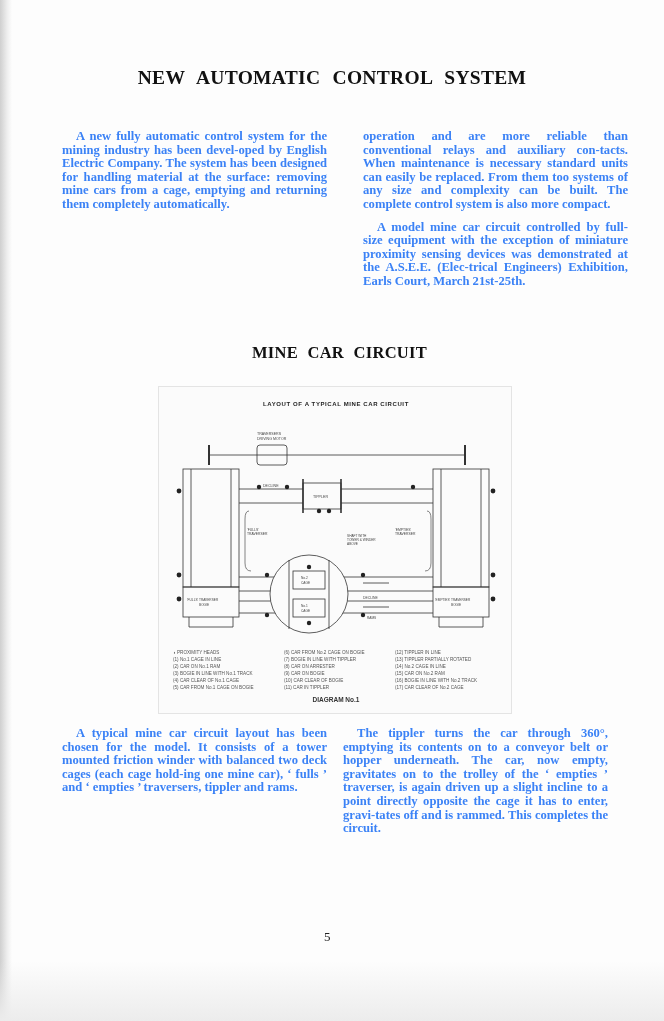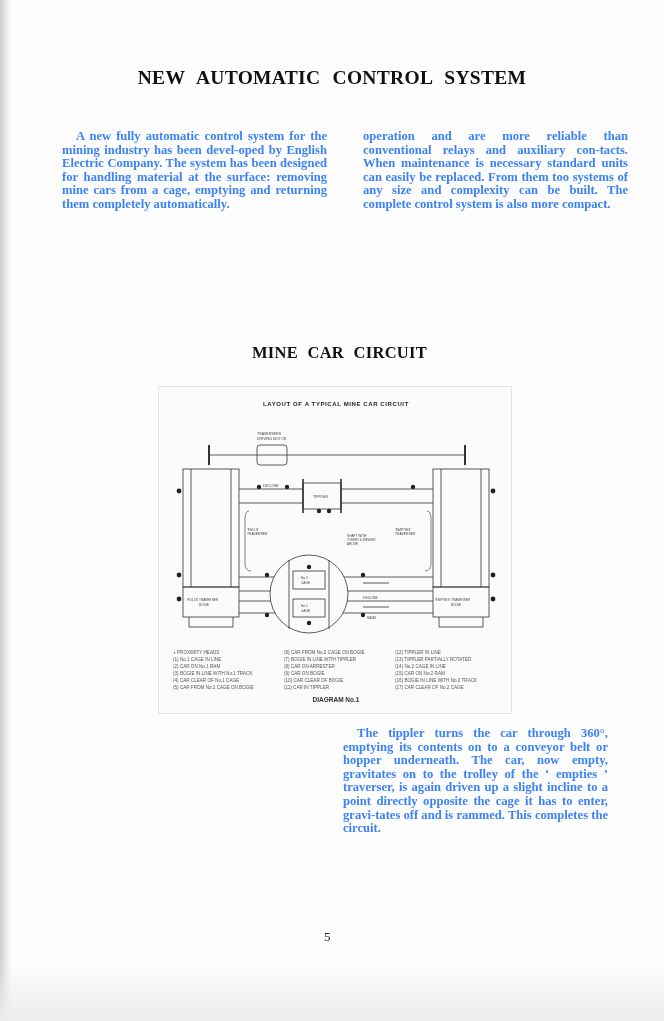--- a/index.html
+++ b/index.html
@@ -80,20 +80,21 @@
 
 <h1 class="title">
   <div>NEW AUTOMATIC CONTROL SYSTEM</div>
 </h1>
 
 <div class="col col-tl">
   <p>A new fully automatic control system for the mining industry has been devel-oped by English Electric Company. The system has been designed for handling material at the surface: removing mine cars from a cage, emptying and returning them completely automatically.</p>
 </div>
 <div class="col col-tr">
   <p class="cont">operation and are more reliable than conventional relays and auxiliary con-tacts. When maintenance is necessary standard units can easily be replaced. From them too systems of any size and complexity can be built. The complete control system is also more compact.</p>
+  <p>A model mine car circuit controlled by full-size equipment with the exception of miniature proximity sensing devices was demonstrated at the A.S.E.E. (Elec-trical Engineers) Exhibition, Earls Court, March 21st-25th.</p>
 </div>
 
 <h2 class="section-heading">MINE CAR CIRCUIT</h2>
 
 <div class="diagram">
   <div class="diagram-title">LAYOUT OF A TYPICAL MINE CAR CIRCUIT</div>
   <svg width="354" height="262" viewBox="0 0 354 262" font-family="Liberation Sans, DejaVu Sans, sans-serif" fill="none" stroke="#333" stroke-width="0.8">
 
     <line x1="50" y1="68" x2="306" y2="68"></line>
     <rect x="98" y="58" width="30" height="20" rx="3"></rect>
@@ -202,18 +203,19 @@
       <div class="legend-item">(14) No.2 CAGE IN LINE</div>
       <div class="legend-item">(15) CAR ON No.2 RAM</div>
       <div class="legend-item">(16) BOGIE IN LINE WITH No.2 TRACK</div>
       <div class="legend-item">(17) CAR CLEAR OF No.2 CAGE</div>
     </div>
   </div>
   <div class="diagram-caption">DIAGRAM No.1</div>
 </div>
 
 <div class="col col-bl">
+  <p>A typical mine car circuit layout has been chosen for the model. It consists of a tower mounted friction winder with balanced two deck cages (each cage hold-ing one mine car), ‘ fulls ’ and ‘ empties ’ traversers, tippler and rams.</p>
 </div>
 <div class="col col-br">
   <p>The tippler turns the car through 360°, emptying its contents on to a conveyor belt or hopper underneath. The car, now empty, gravitates on to the trolley of the ‘ empties ’ traverser, is again driven up a slight incline to a point directly opposite the cage it has to enter, gravi-tates off and is rammed. This completes the circuit.</p>
 </div>
 
 <div class="page-number">5</div>
 
 </body></html>

